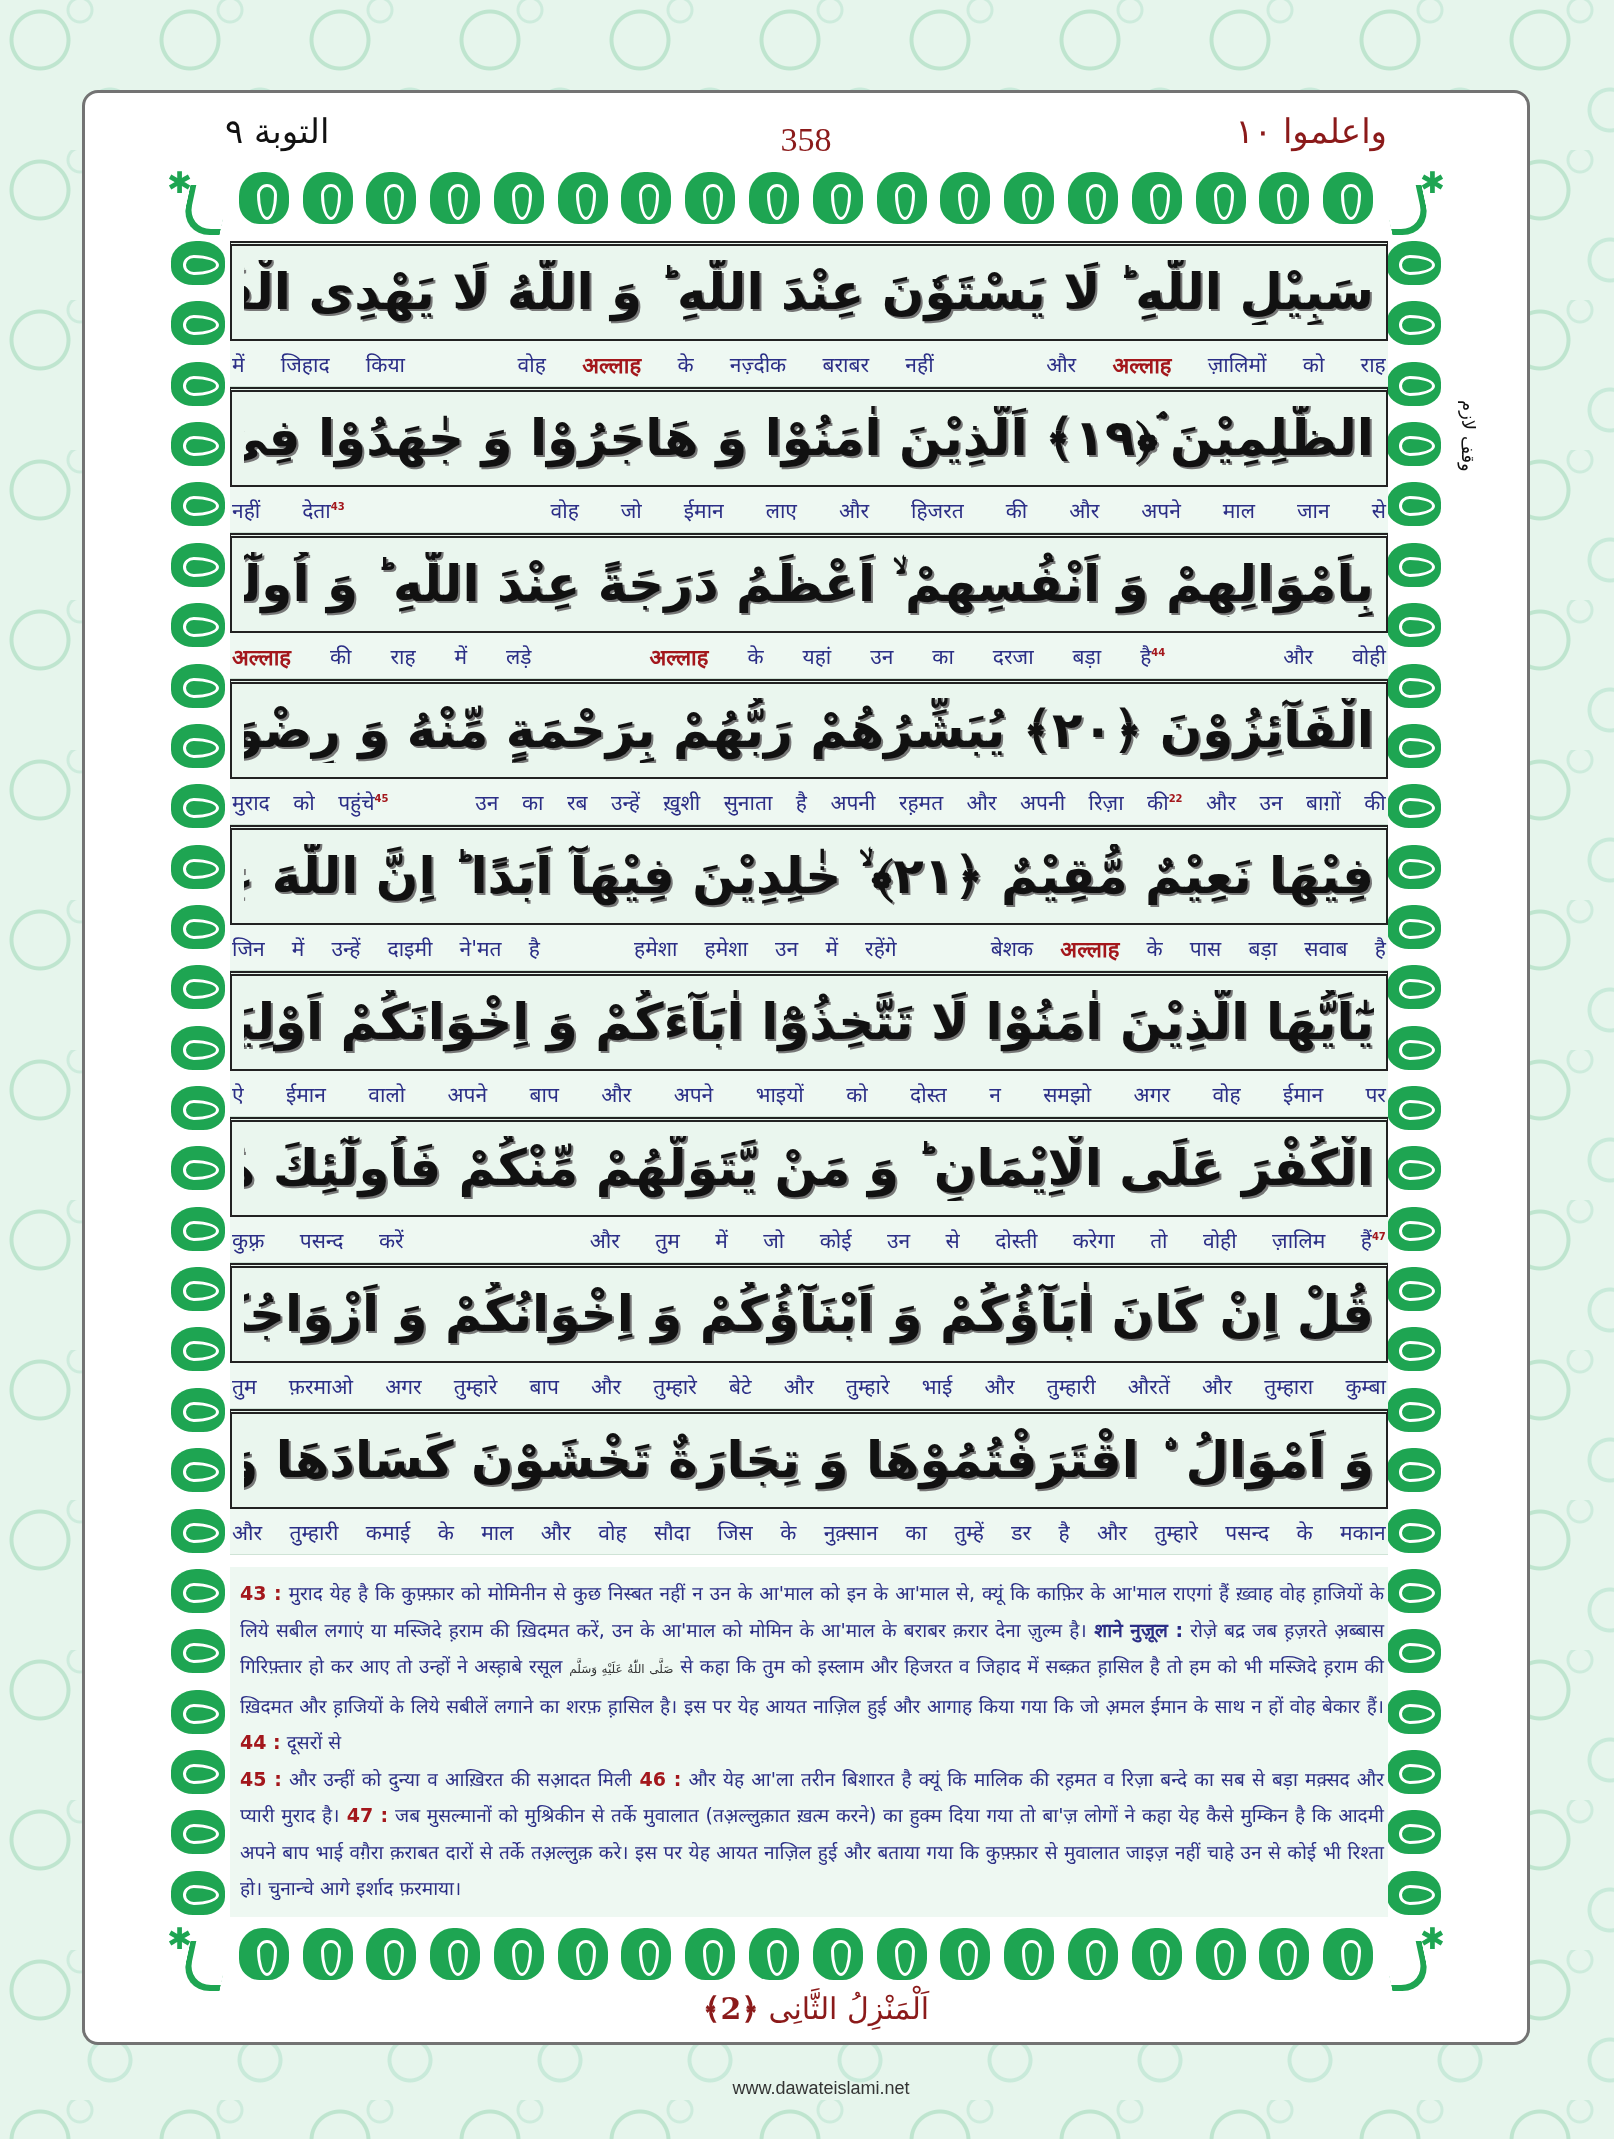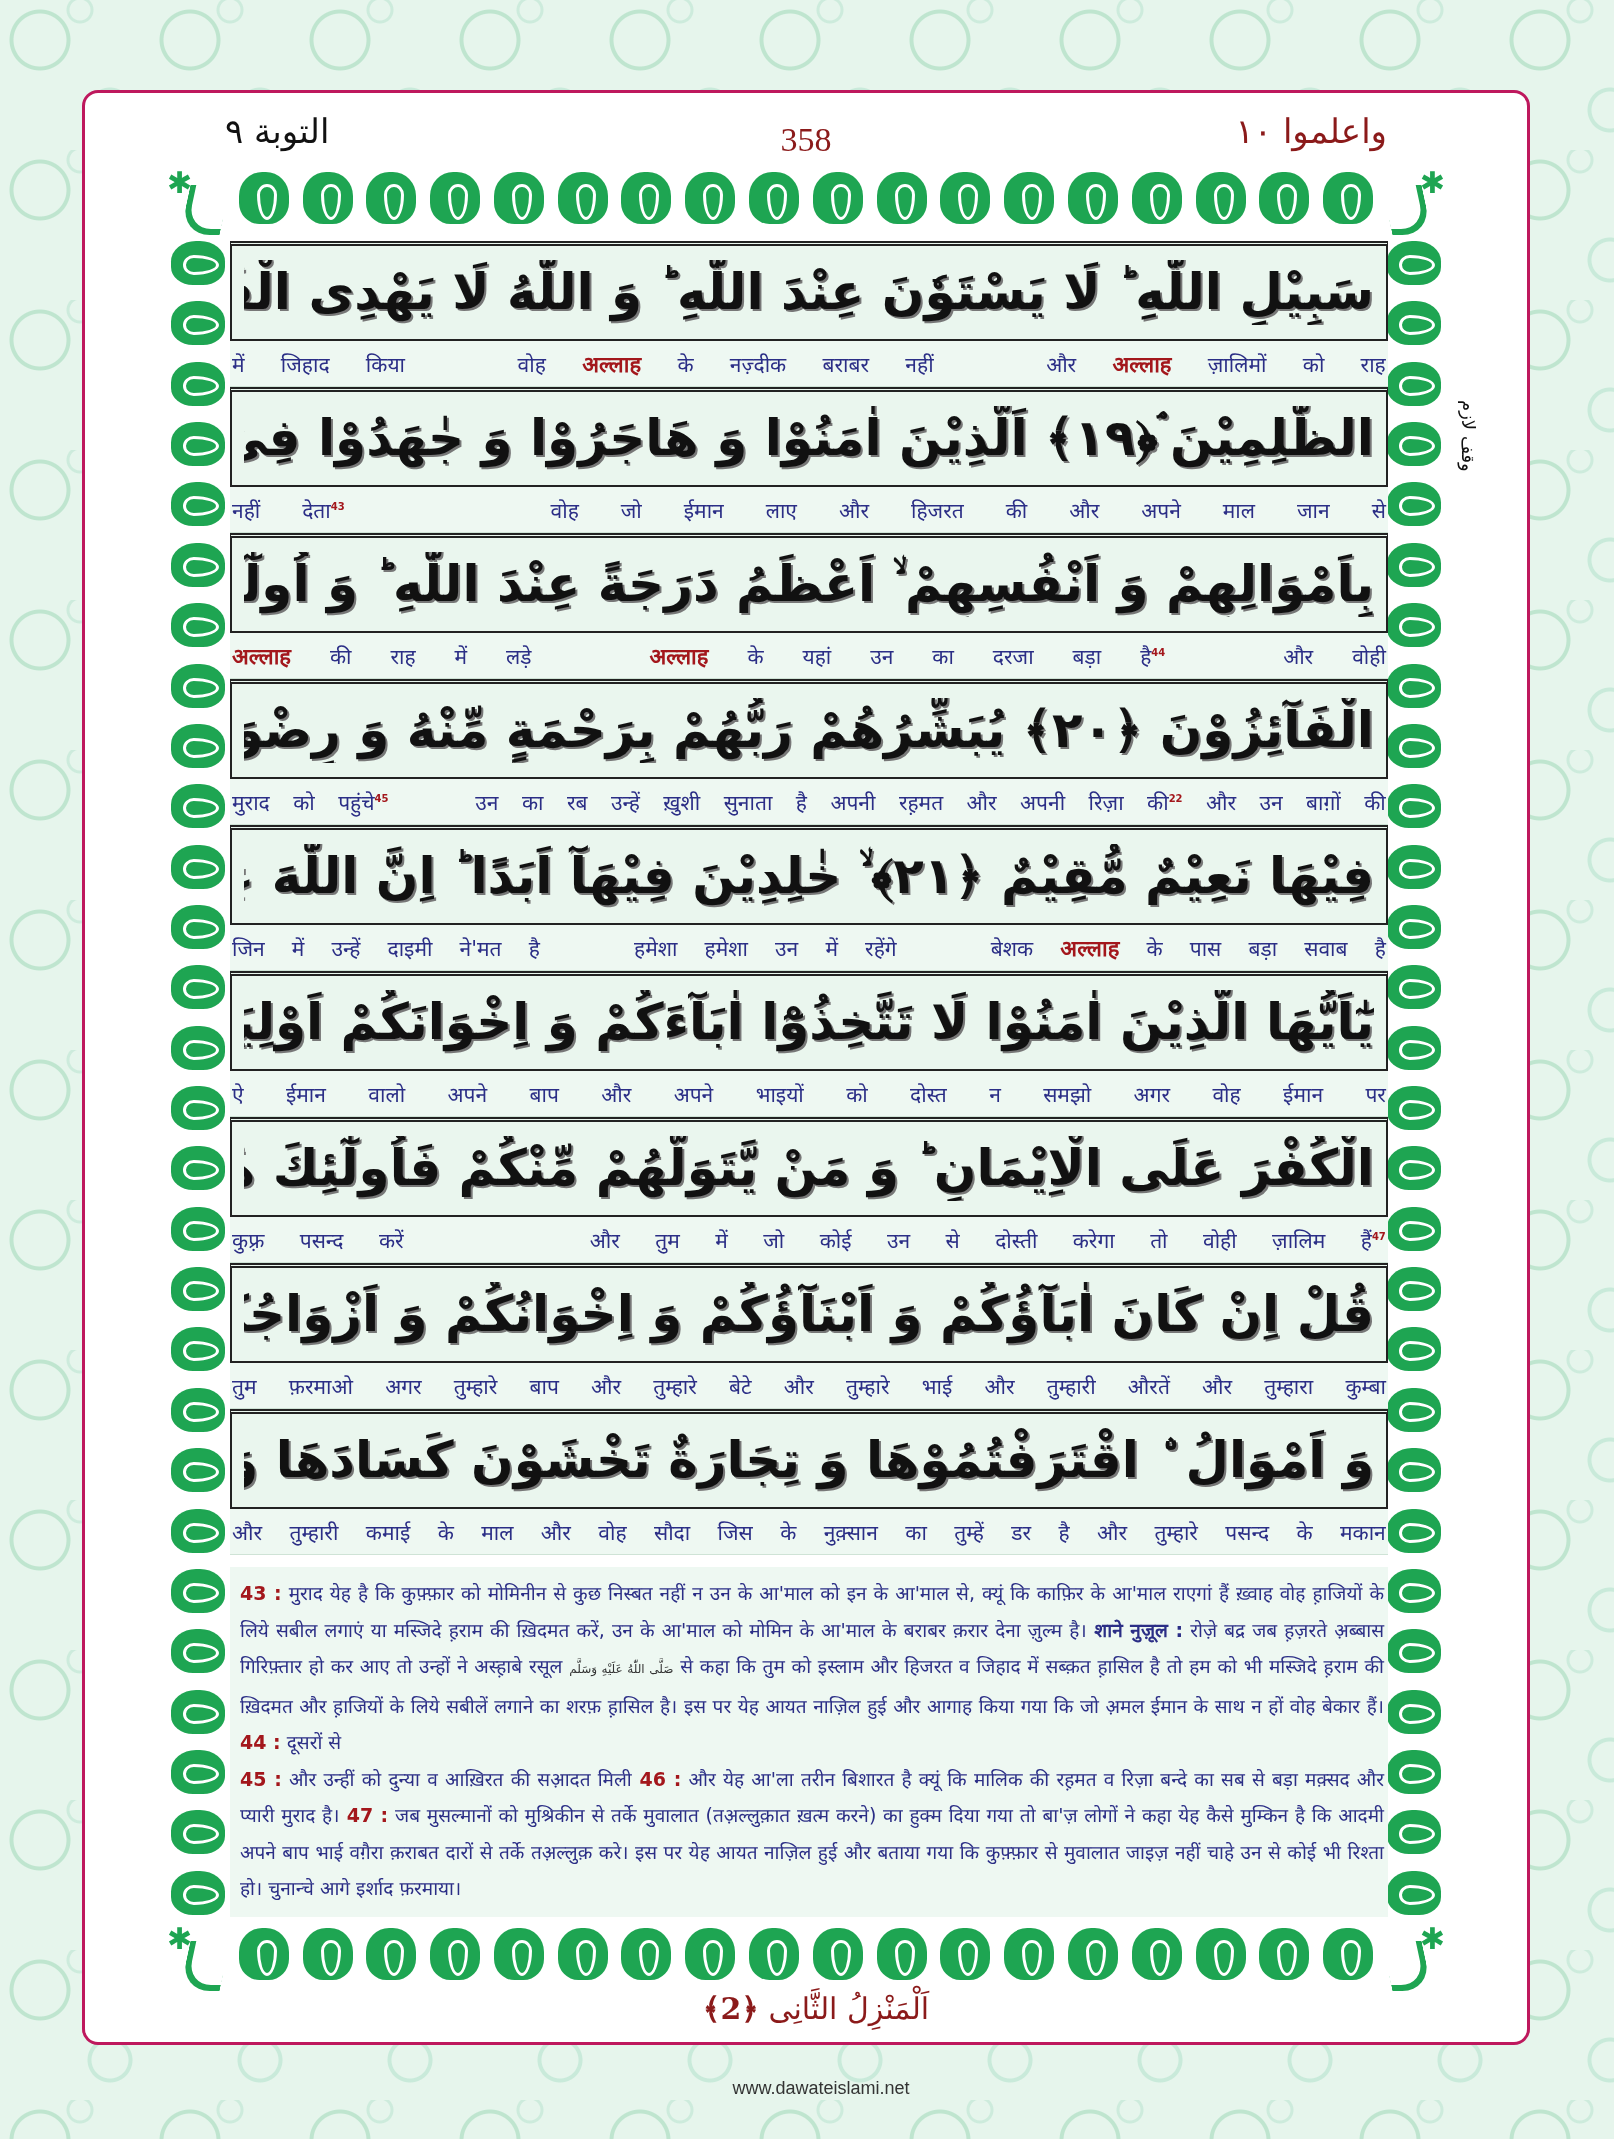--- a/index.html
+++ b/index.html
@@ -12,21 +12,21 @@
       radial-gradient(circle at 110px 110px, transparent 18px, #c9eada 19px, #c9eada 22px, transparent 23px),
       radial-gradient(circle at 80px 10px, transparent 10px, #cdebdc 11px, #cdebdc 13px, transparent 14px);
     background-size: 150px 150px, 150px 150px, 150px 150px;
     font-family: "DejaVu Sans", sans-serif;
   }
   .page {
     position: absolute;
     left: 82px; top: 90px;
     width: 1448px; height: 1955px;
     background: #ffffff;
-    border: 3px solid #be185d;
+    border: 3px solid #737373;
     border-radius: 16px;
   }
   
   .hdr-left-surah {
     position: absolute; left: 140px; top: 18px;
     font-family: "DejaVu Serif", serif; font-size: 34px; color: #111;
     direction: rtl;
   }
   .hdr-page-num {
     position: absolute; left: 0; right: 0; top: 28px; text-align: center;
@@ -105,21 +105,21 @@
     display: flex; align-items: center; justify-content: space-between;
     padding: 0 2px;
     border-bottom: 1px solid #cfe3d6;
   }
   .trans-word {
     font-family: "DejaVu Sans", sans-serif;
     font-size: 21px; color: #2b2e86;
     white-space: nowrap;
   }
   .trans-word.allah {
-    color: #a3171c; font-weight: bold; font-family: Liberation Mono, monospace; font-size: 22px;
+    color: #a3171c; font-weight: bold; font-family: Liberation Serif, serif; font-size: 22px;
   }
   .trans-word sup, .fn-sup {
     color: #a3171c; font-weight: bold; font-size: 10px; vertical-align: super;
   }
   .gap { flex: 0 0 40px; }
   
   .notes {
     margin-top: 12px;
     background: #eef8f2;
     padding: 8px 4px 10px 10px;

